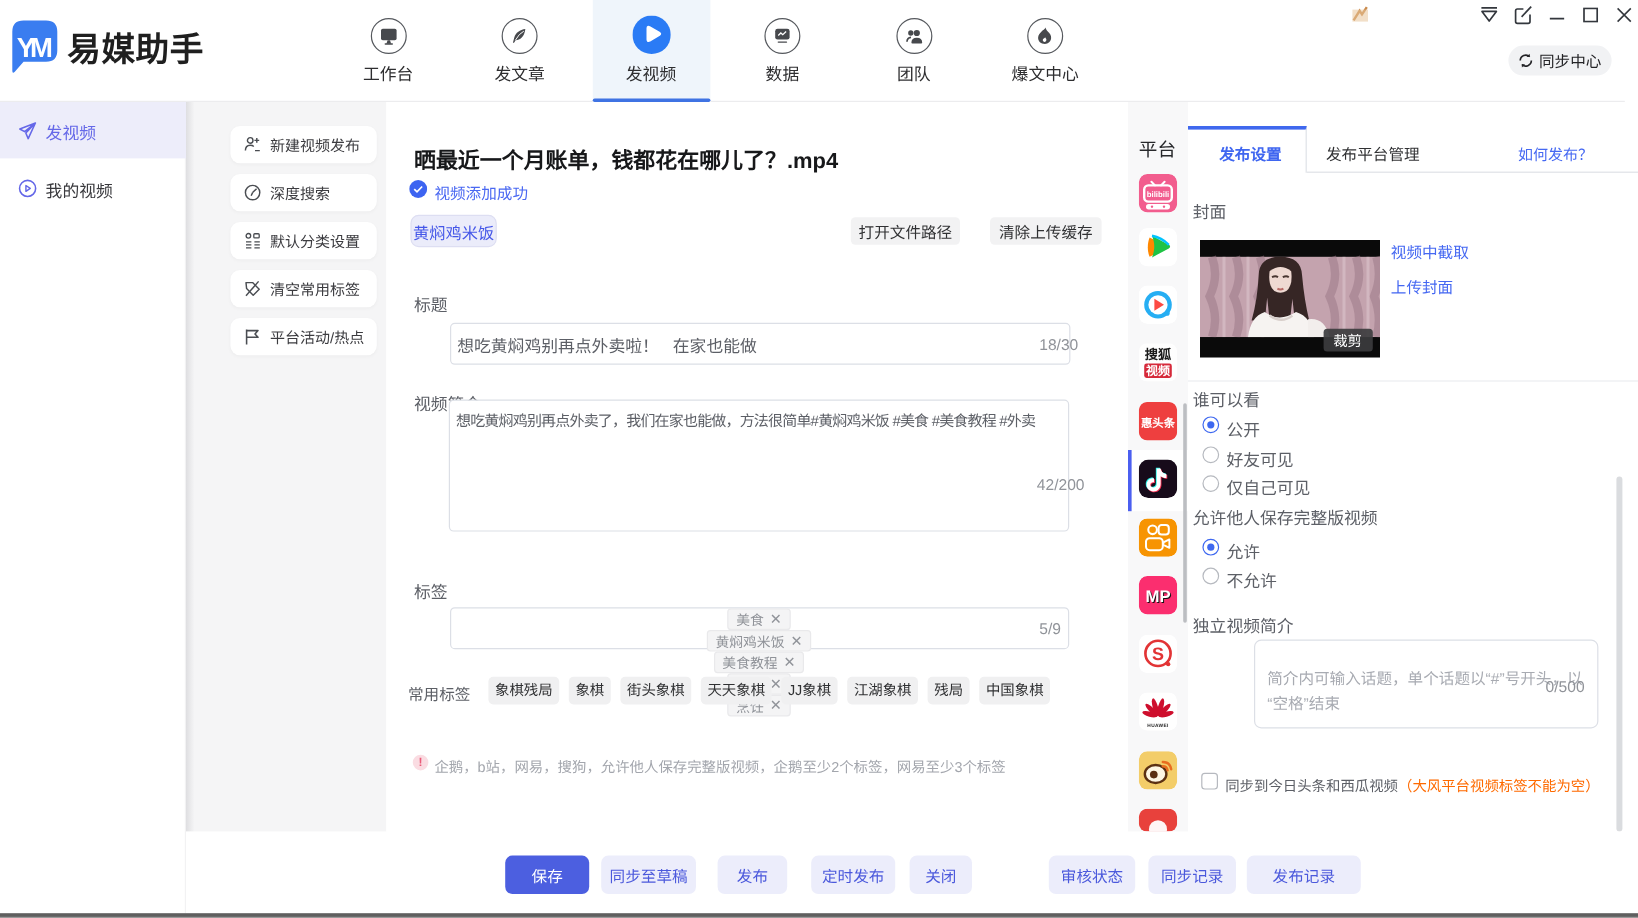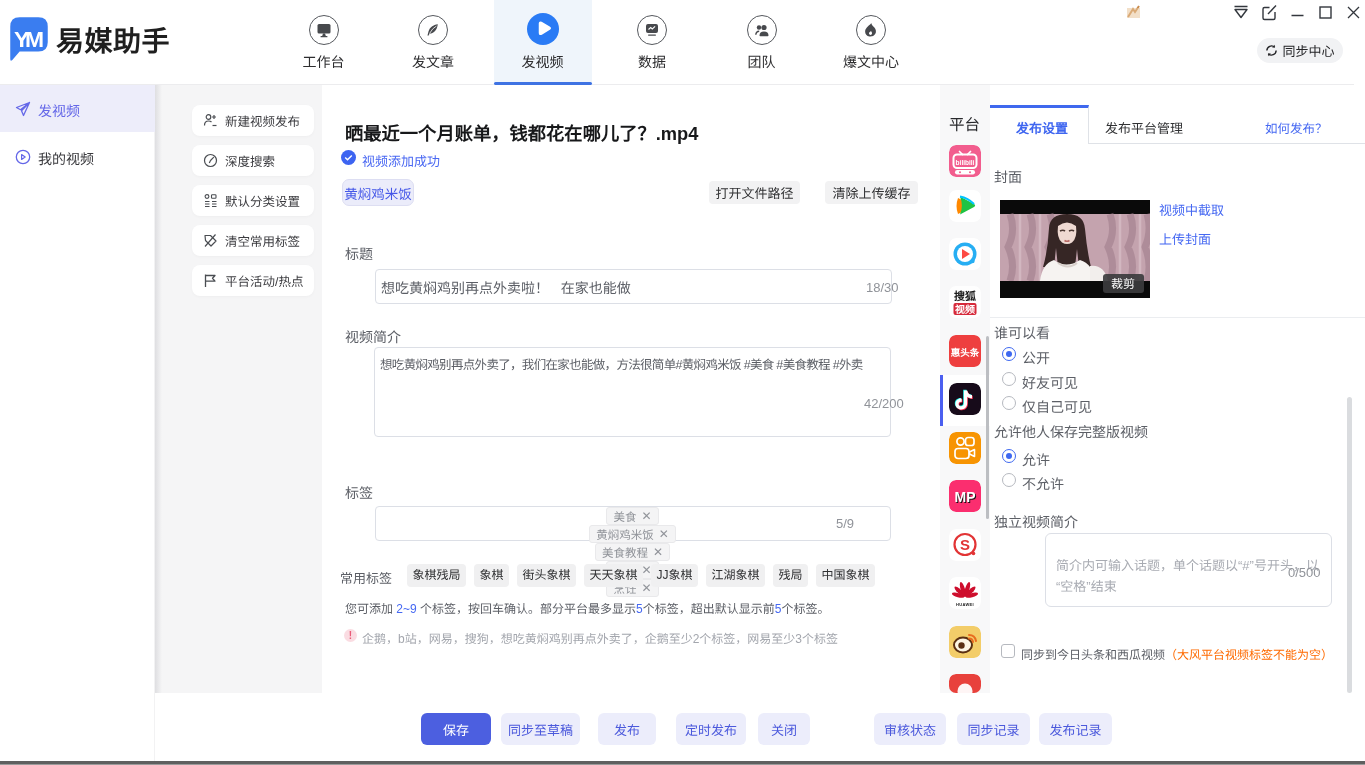--- a/index.html
+++ b/index.html
@@ -202,40 +202,39 @@
   <div class="abs" style="left:40px;top:66px;font-size:13px;color:#4a68f2;">视频添加成功</div>
   <div class="abs" style="left:20px;top:94px;width:72px;height:27px;background:#ebecfa;border:1px solid #dddef2;border-radius:7px;display:flex;align-items:center;justify-content:center;font-size:13.5px;color:#4557e8;">黄焖鸡米饭</div>
   <div class="abs" style="left:387px;top:96px;width:91px;height:23px;background:#f2f2f3;border-radius:4px;display:flex;align-items:center;justify-content:center;font-size:13px;color:#303133;">打开文件路径</div>
   <div class="abs" style="left:503px;top:96px;width:93px;height:23px;background:#f2f2f3;border-radius:4px;display:flex;align-items:center;justify-content:center;font-size:13px;color:#303133;">清除上传缓存</div>
 
   <div class="abs" style="left:23px;top:158px;font-size:14px;color:#5c5f66;">标题</div>
   <div class="inp" style="left:21px;top:184px;width:517px;height:35px;display:flex;align-items:center;padding-left:5px;font-size:14px;color:#5c5f66;">想吃黄焖鸡别再点外卖啦！&nbsp;&nbsp;&nbsp;在家也能做</div>
   <div class="cnt" style="left:544px;top:195px;">18/30</div>
 
   <div class="abs" style="left:23px;top:241px;font-size:14px;color:#5c5f66;">视频简介</div>
-  <div class="inp" style="left:20px;top:262px;width:517px;height:90px;padding:7px 5px;font-size:12.5px;color:#5c5f66;line-height:20px;white-space:nowrap;overflow:hidden;letter-spacing:-0.68px;">想吃黄焖鸡别再点外卖了，我们在家也能做，方法很简单#黄焖鸡米饭 #美食 #美食教程 #外卖</div>
+  <div class="inp" style="left:20px;top:248px;width:517px;height:110px;padding:7px 5px;font-size:12.5px;color:#5c5f66;line-height:20px;white-space:nowrap;overflow:hidden;letter-spacing:-0.68px;">想吃黄焖鸡别再点外卖了，我们在家也能做，方法很简单#黄焖鸡米饭 #美食 #美食教程 #外卖</div>
   <div class="cnt" style="left:542px;top:311px;">42/200</div>
 
   <div class="abs" style="left:23px;top:397px;font-size:14px;color:#5c5f66;">标签</div>
   <div class="inp" style="left:21px;top:421px;width:516px;height:35px;display:flex;align-items:center;padding-left:4px;flex-direction:column;">
     <span class="chip">美食<span class="x">✕</span></span>
     <span class="chip">黄焖鸡米饭<span class="x">✕</span></span>
     <span class="chip">美食教程<span class="x">✕</span></span>
     <span class="chip">外卖<span class="x">✕</span></span>
     <span class="chip">烹饪<span class="x">✕</span></span>
   </div>
-  <div class="cnt" style="left:514px;top:431px;">5/9</div>
+  <div class="cnt" style="left:544px;top:431px;">5/9</div>
 
   <div class="abs" style="left:18px;top:483px;font-size:13px;color:#5c5f66;">常用标签</div>
   <div class="abs" style="left:85px;top:479px;width:520px;">
     <span class="hchip">象棋残局</span><span class="hchip">象棋</span><span class="hchip">街头象棋</span><span class="hchip">天天象棋</span><span class="hchip">JJ象棋</span><span class="hchip">江湖象棋</span><span class="hchip">残局</span><span class="hchip">中国象棋</span>
   </div>
-  <div class="abs" style="left:23px;top:514px;font-size:12px;color:#5c5f66;">您可添加 <span class="blue">2~9</span> 个标签，按回车确认。部分平台最多显示<span class="blue">5</span>个标签，超出默认显示前<span class="blue">5</span>个标签。</div>
   <div class="abs" style="left:22px;top:544px;width:13px;height:13px;border-radius:50%;background:#fadce2;color:#ea5b78;font-size:10px;font-weight:bold;text-align:center;line-height:13px;">!</div>
-  <div class="abs" style="left:40px;top:544px;font-size:12px;color:#a3a6ad;">企鹅，b站，网易，搜狗，想吃黄焖鸡别再点外卖了，企鹅至少2个标签，网易至少3个标签</div>
+  <div class="abs" style="left:40px;top:544px;font-size:12px;color:#a3a6ad;">企鹅，b站，网易，搜狗，允许他人保存完整版视频，企鹅至少2个标签，网易至少3个标签</div>
 </div>
 <div id="pcol">
   <div class="abs" style="left:9px;top:27px;font-size:15.5px;color:#28292c;">平台</div>
 
   <div class="abs" style="left:0;top:290px;width:50px;height:51px;background:#fff;"></div>
   <div class="abs" style="left:0;top:290px;width:2.5px;height:51px;background:#4b5ff0;"></div>
 
   <svg class="picon" style="top:60px" width="32" height="32" viewBox="0 0 32 32">
       <rect width="32" height="32" rx="7" fill="#f25d8e"></rect>
       <path d="M10.5 6.5 l3 3 M21.5 6.5 l-3 3" stroke="#fff" stroke-width="1.7" stroke-linecap="round"></path>
@@ -388,15 +387,15 @@
   <div class="abs" style="left:357px;top:312px;width:5px;height:296px;background:#dadcdf;border-radius:3px;"></div>
 </div>
 <div id="bbar">
   <div class="bbtn primary" style="left:266px;width:70px;">保存</div>
   <div class="bbtn" style="left:346px;width:79px;">同步至草稿</div>
   <div class="bbtn" style="left:443px;width:58px;">发布</div>
   <div class="bbtn" style="left:521px;width:70px;">定时发布</div>
   <div class="bbtn" style="left:603px;width:52px;">关闭</div>
   <div class="bbtn" style="left:719px;width:72px;">审核状态</div>
   <div class="bbtn" style="left:802px;width:73px;">同步记录</div>
-  <div class="bbtn" style="left:884px;width:73px;">发布记录</div>
+  <div class="bbtn" style="left:884px;width:95px;">发布记录</div>
 </div>
 <div id="bottomedge"></div>
 
 </body></html>

